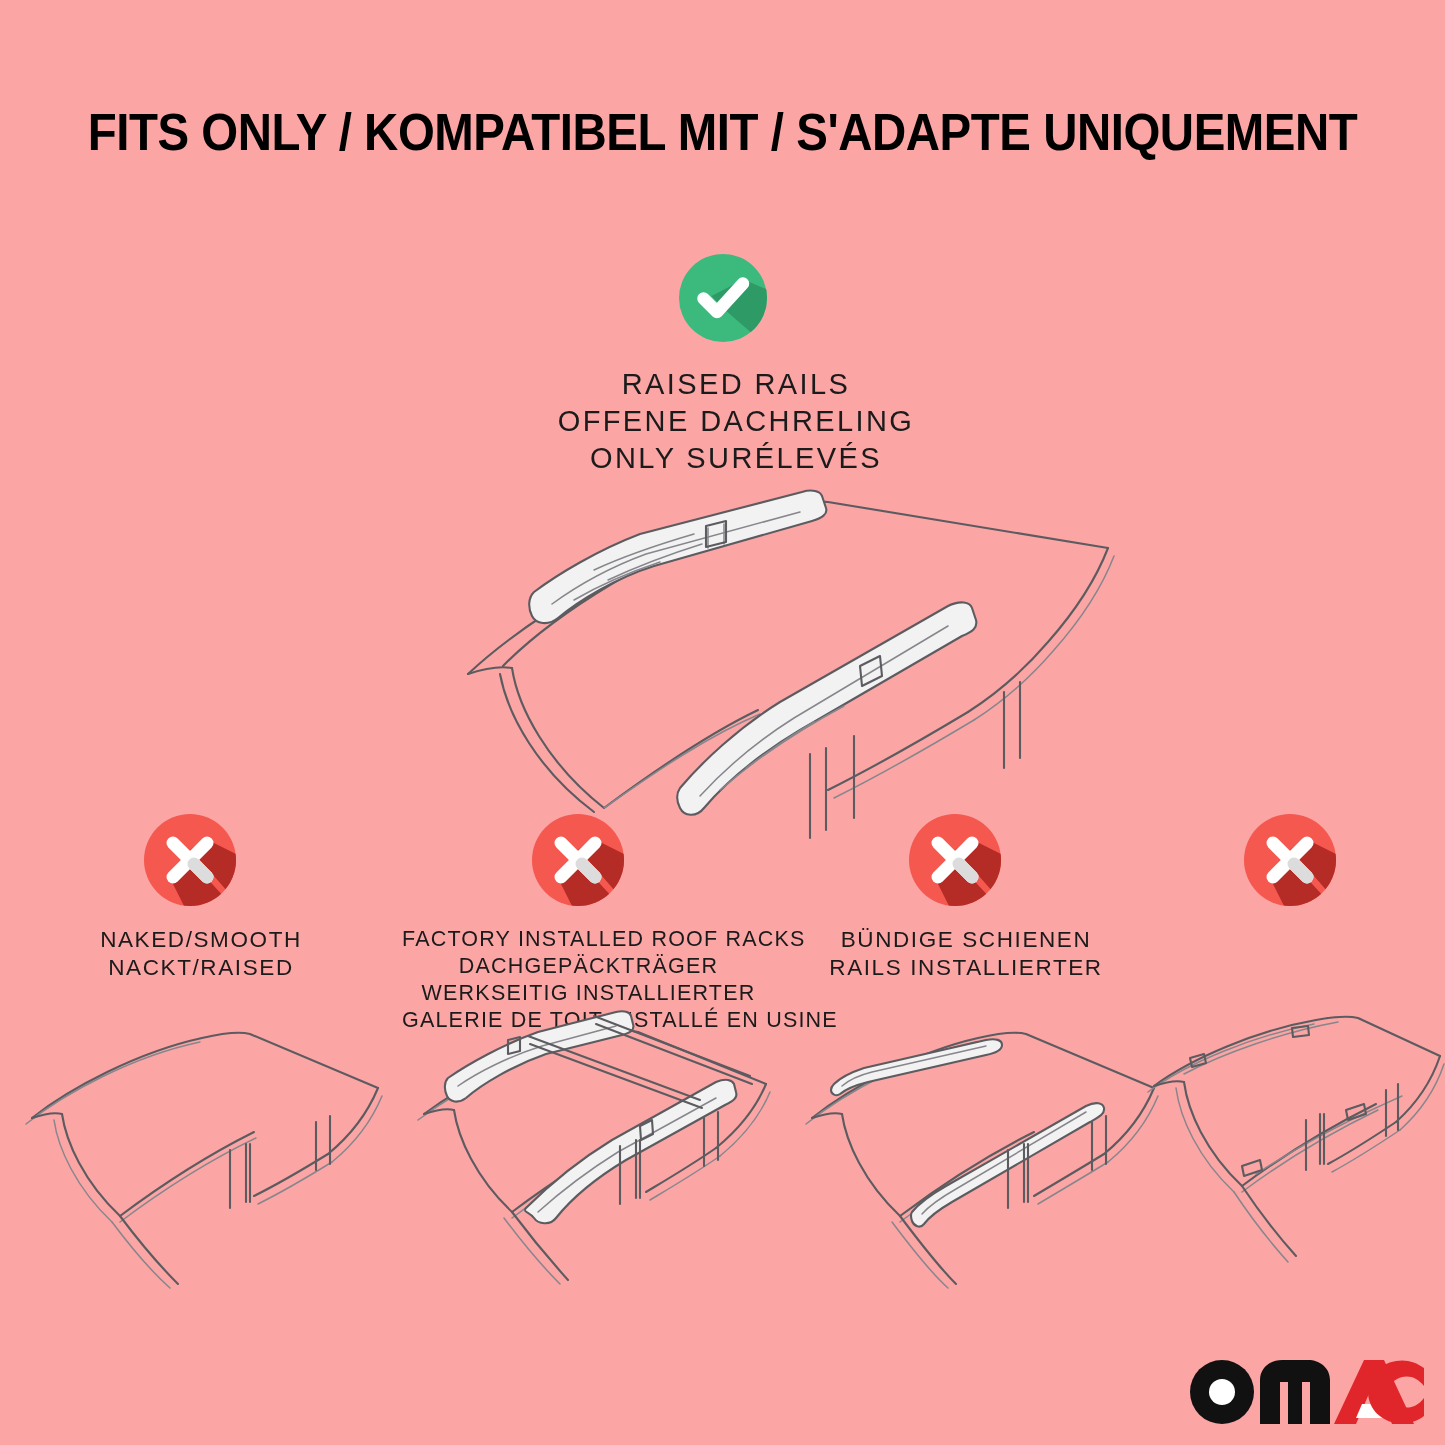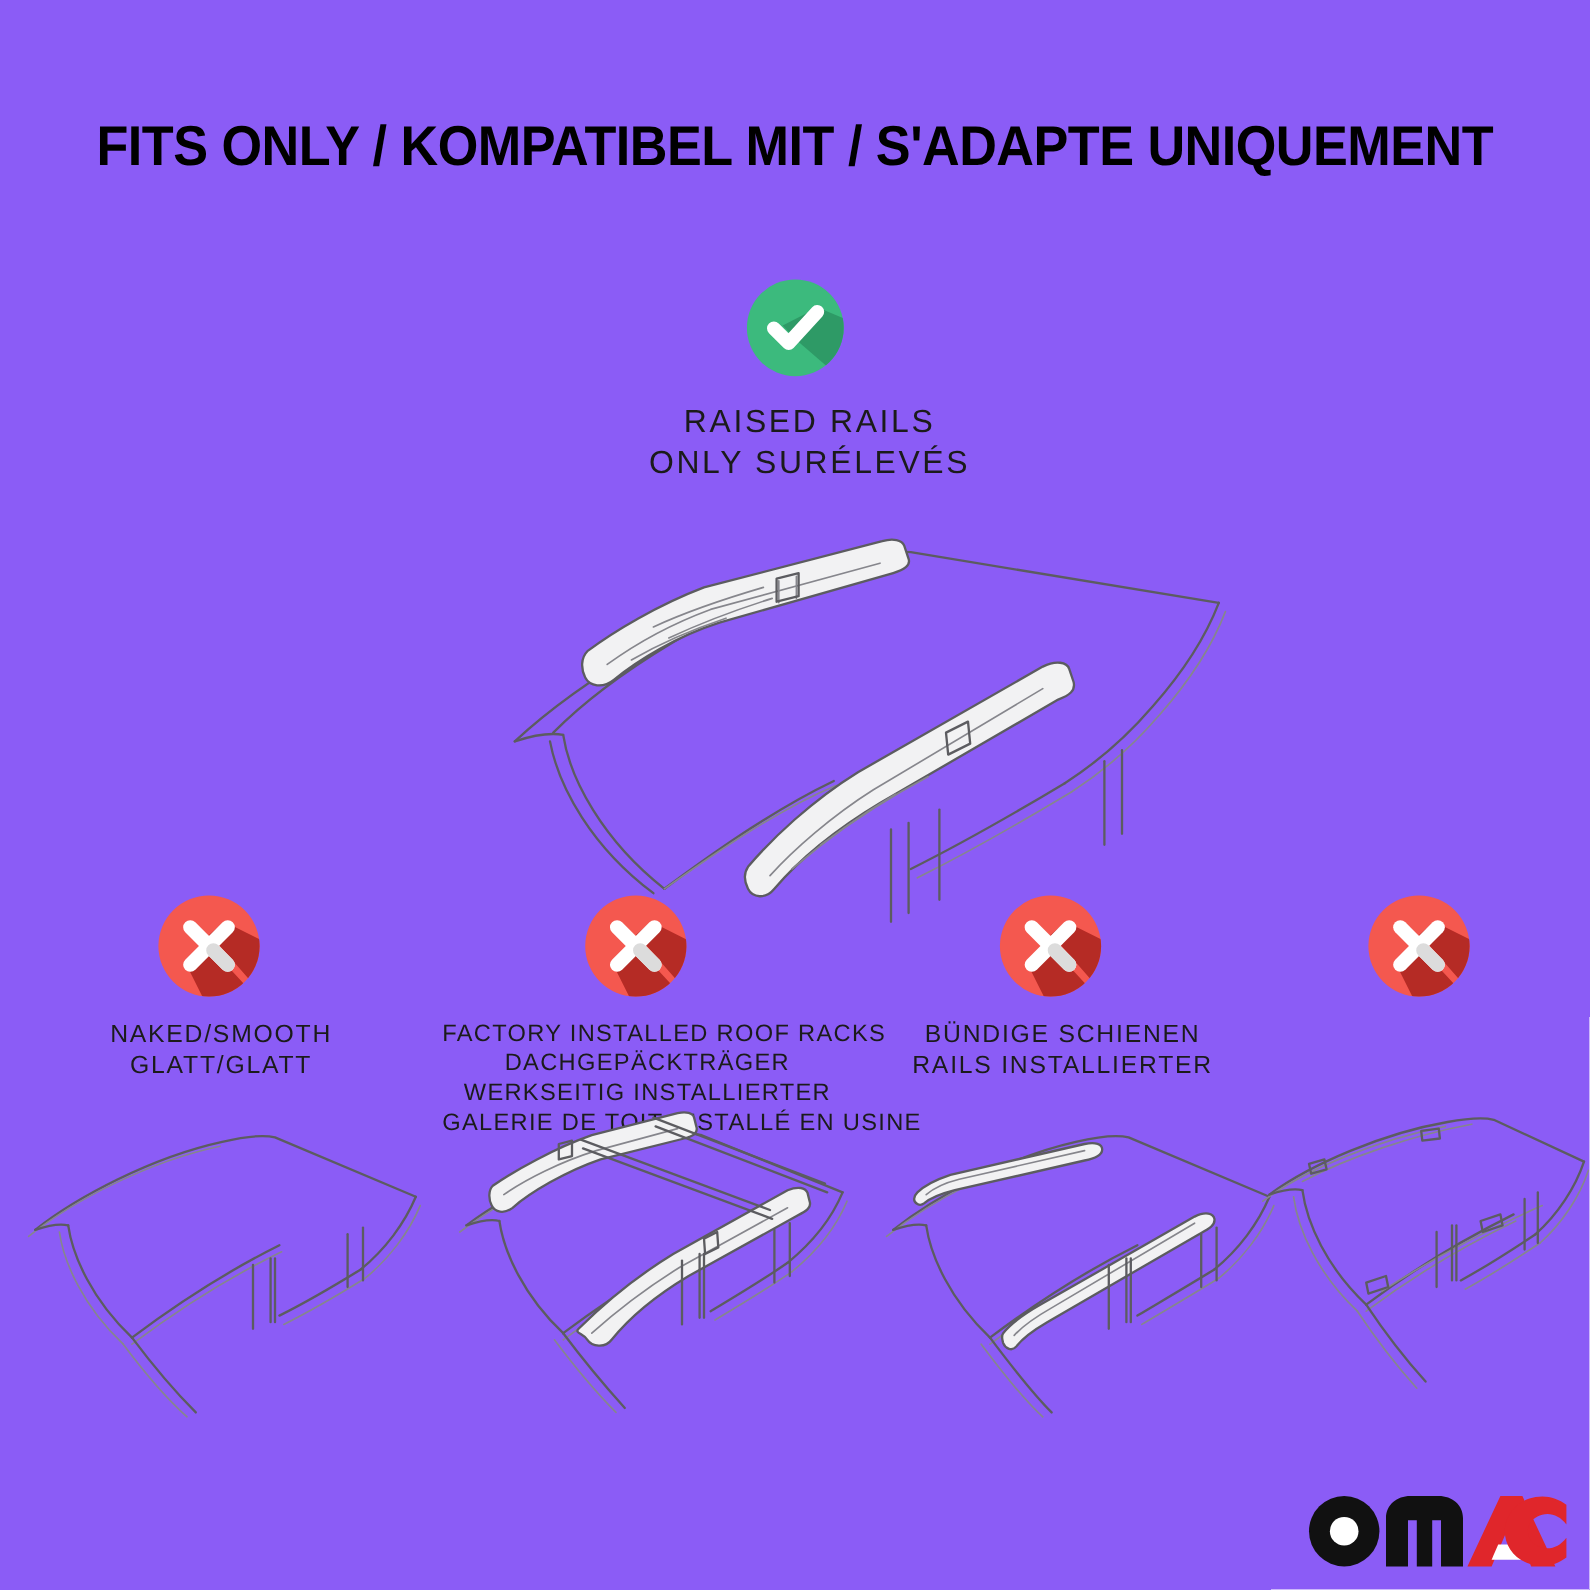--- a/index.html
+++ b/index.html
@@ -7,21 +7,21 @@
     padding: 0;
     background: #ffffff;
   }
   body {
     font-family: "Liberation Sans", sans-serif;
   }
   #page {
     position: relative;
     width: 1445px;
     height: 1445px;
-    background: #8b5cf6;
+    background: #fca5a5;
     overflow: hidden;
   }
 
   
   #title {
     position: absolute;
     left: 0;
     top: 104px;
     width: 1445px;
     text-align: center;
@@ -156,20 +156,21 @@
       </defs>
       <circle cx="46" cy="46" r="44" fill="#3CBA7D"></circle>
       <g clip-path="url(#clipGreen)">
         <path d="M34.5 44.0 L47.5 57.5 L92 96 L96 40 L66.5 27.5 Z" fill="#2E9A66"></path>
       </g>
       <path d="M26.5 46.5 L40.0 60.0 L66.0 31.5" fill="none" stroke="#FFFFFF" stroke-width="12.5" stroke-linecap="round" stroke-linejoin="round"></path>
     </svg>
 
     <div id="good-labels">
       <div class="good-label">RAISED RAILS</div>
+      <div class="good-label">OFFENE DACHRELING</div>
       <div class="good-label">ONLY SURÉLEVÉS</div>
     </div>
   </div>
 
   <div id="good-illus">
     <svg width="660" height="330" viewBox="0 0 660 330">
 
       <path class="ln" d="M95 188 C150 132 250 74 330 44 C378 27 404 22 420 24 L700 70"></path>
       <path class="ln" d="M60 196 C120 140 230 74 330 38"></path>
       <path class="ln" d="M60 196 C78 190 92 188 104 190"></path>
@@ -226,21 +227,21 @@
           <path d="M38 58 L48 48 L96 100 L46 102 L26 62 Z" fill="#B52B25"></path>
         </g>
         <g stroke-linecap="round" stroke-width="13">
           <line x1="31" y1="31" x2="65" y2="65" stroke="#FFFFFF"></line>
           <line x1="65" y1="31" x2="31" y2="65" stroke="#FFFFFF"></line>
           <line x1="52" y1="52" x2="65" y2="65" stroke="#DCDCDC"></line>
         </g>
       </svg>
       <div class="bad-labels">
         <div class="bad-label">NAKED/SMOOTH</div>
-        <div class="bad-label">GLATT/GLATT</div>
+        <div class="bad-label">NACKT/RAISED</div>
       </div>
     </div>
 
     <div class="bad-col c2">
       <svg class="badge" width="96" height="96" viewBox="0 0 96 96">
         <defs>
             <clipPath id="clipRed2">
               <circle cx="48" cy="48" r="46"></circle>
             </clipPath>
           </defs>

